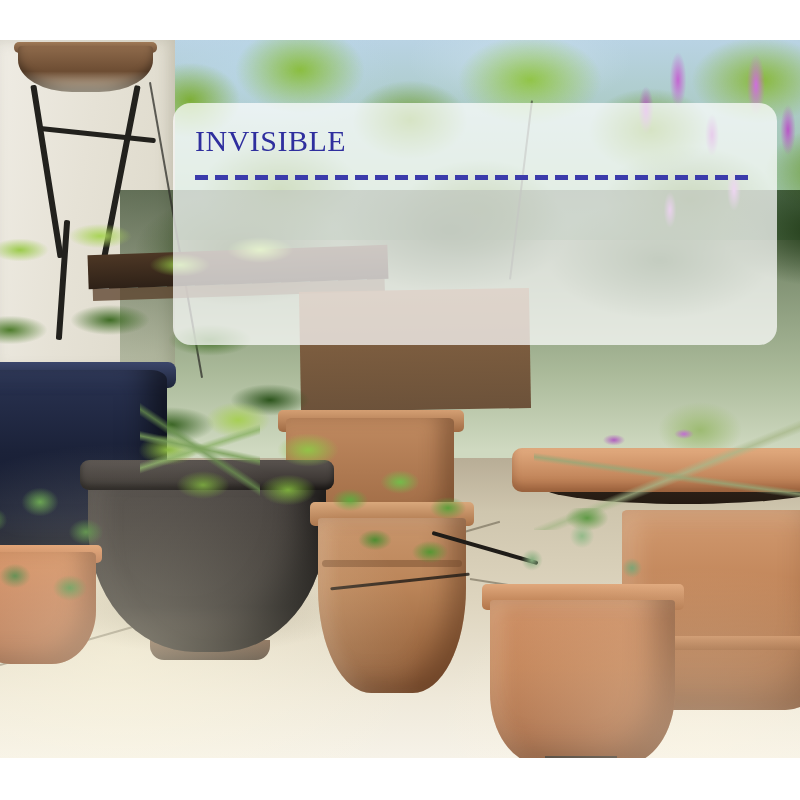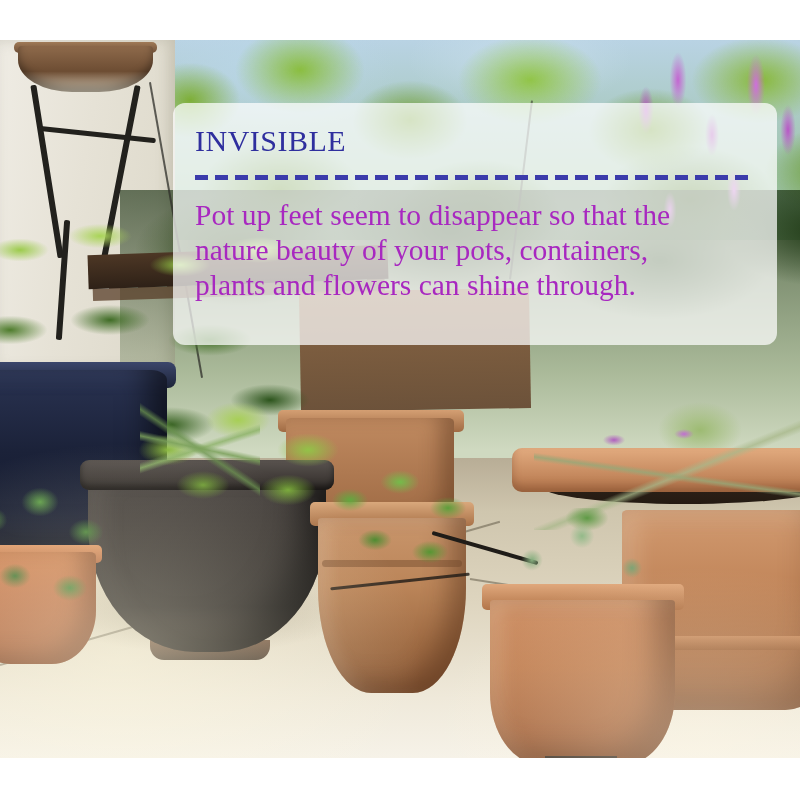--- a/index.html
+++ b/index.html
@@ -340,21 +340,21 @@
       radial-gradient(ellipse 420px 300px at 120px 620px, rgba(255,250,225,.45), rgba(255,250,225,0) 72%),
       radial-gradient(ellipse 380px 240px at 700px 700px, rgba(255,248,228,.40), rgba(255,248,228,0) 72%);
     pointer-events:none;
   }
 
   
   .panel {
     position:absolute;
     left:173px; top:103px; width:604px; height:242px;
     background:rgba(255,255,255,.72);
-    border-radius:12px;
+    border-radius:18px;
     padding:22px 26px 0 22px;
   }
   .panel-title {
     font-family:"Liberation Serif", serif;
     font-size:30px;
     letter-spacing:.5px;
     color:#2f2f9e;
     line-height:1.05;
   }
   .divider {
@@ -447,21 +447,16 @@
 
     <div class="layer sun-wash"></div>
   </div>
 
   <div class="panel">
 
     <div class="panel-title">INVISIBLE</div>
 
     <div class="divider"></div>
 
-    <div class="panel-body">
-      <span class="ln">Pot up feet seem to disappear so that the</span>
-      <span class="ln">nature beauty of your pots, containers,</span>
-      <span class="ln">plants and flowers can shine through.</span>
-    </div>
 
   </div>
 
 </div>
 
 </body></html>

